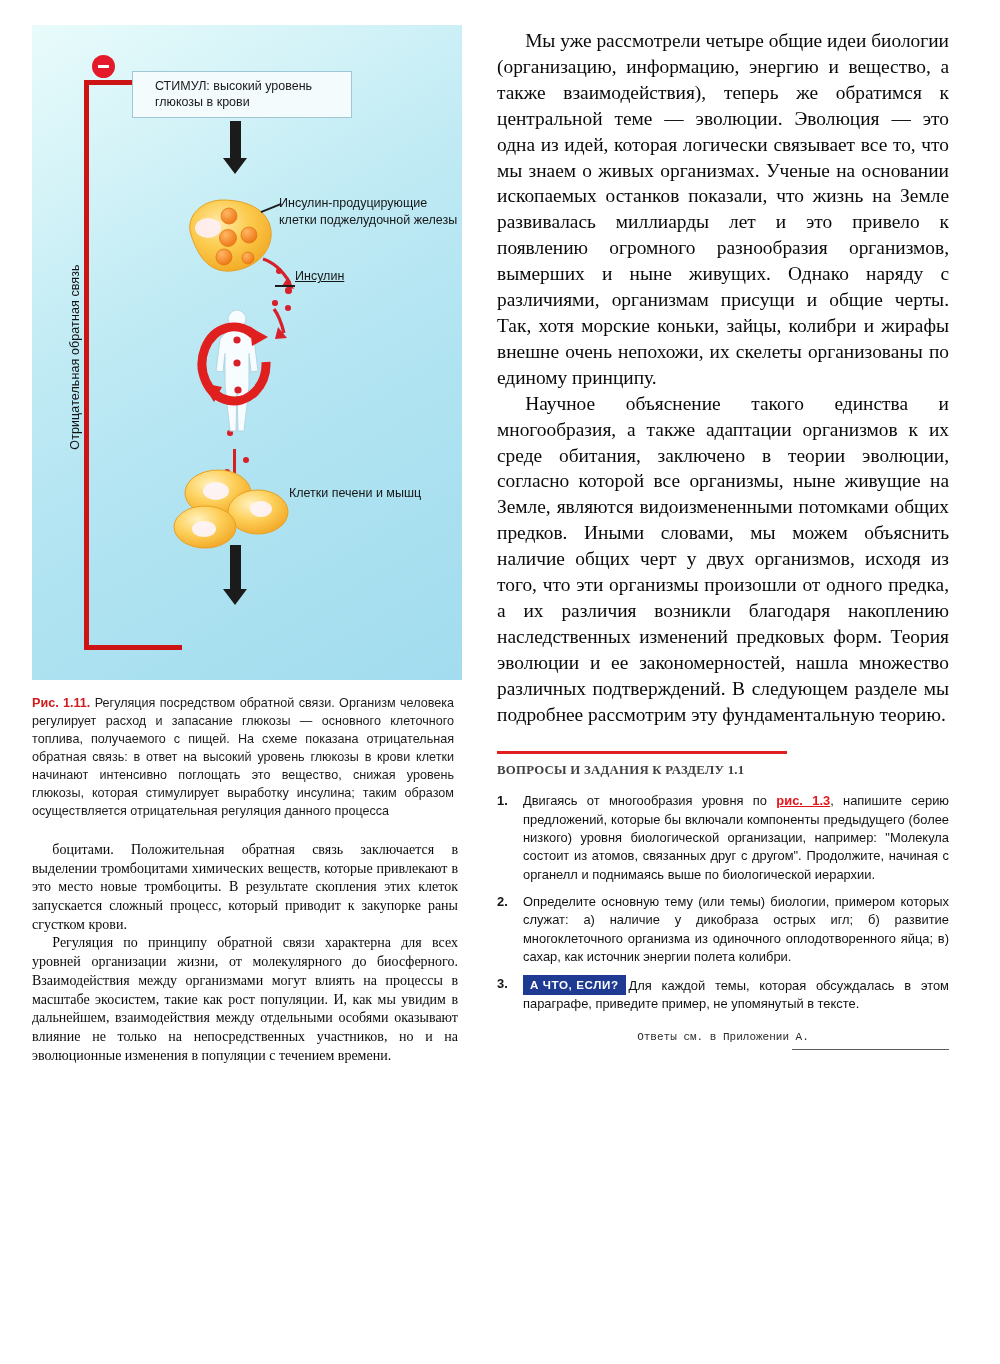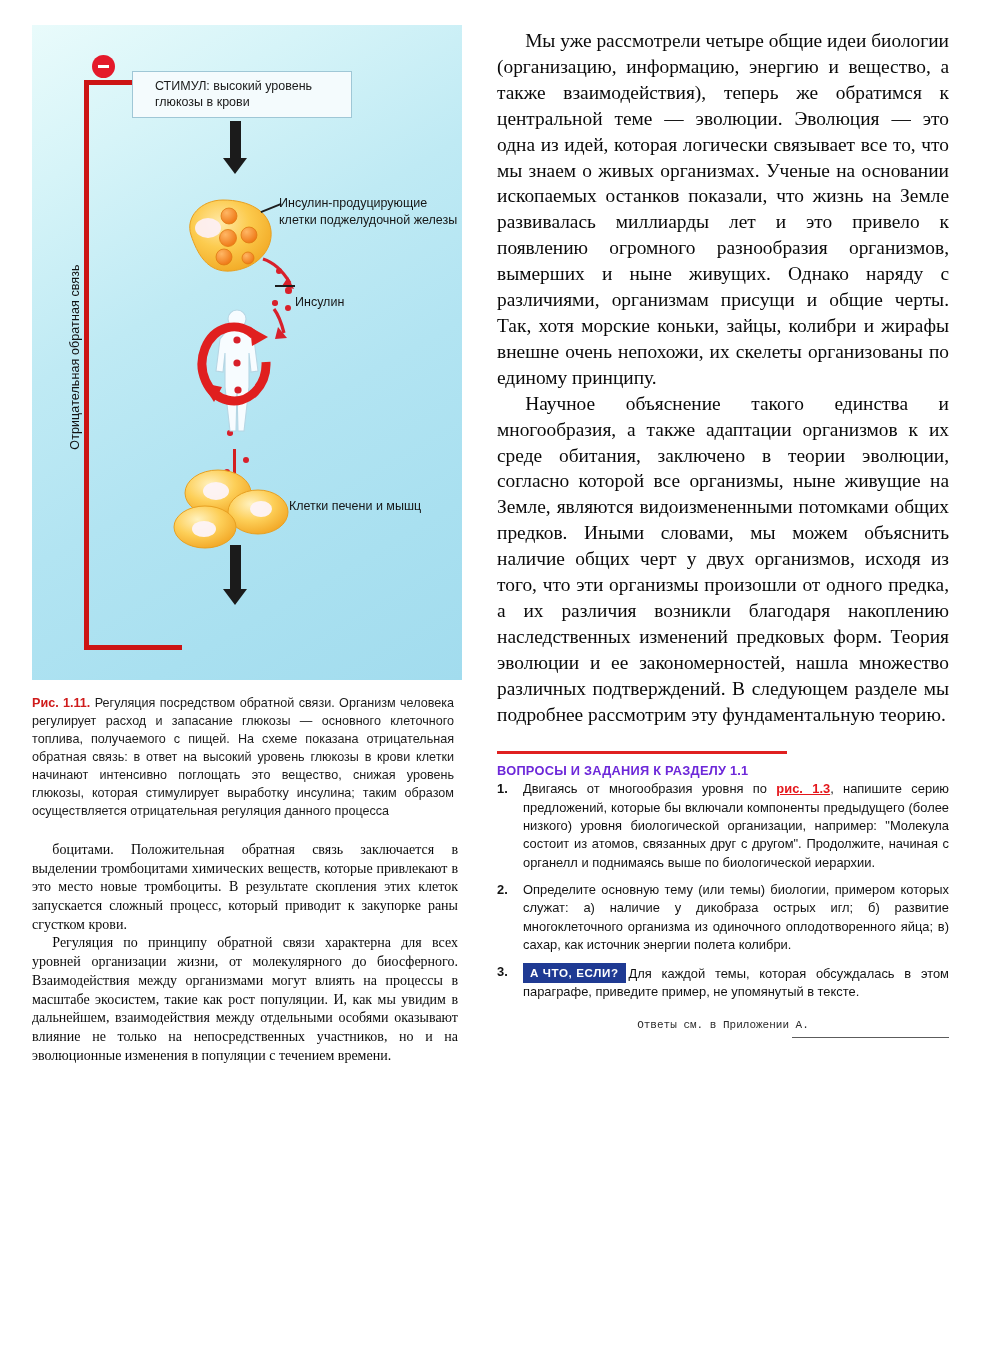--- a/index.html
+++ b/index.html
@@ -206,23 +206,23 @@
 
   
   .dlabel {
     position: absolute;
     font-family: "Liberation Sans", sans-serif;
     font-size: 12.5px;
     line-height: 1.32;
     color: #161616;
   }
   #lbl-pancreas { left: 247px; top: 170px; width: 185px; }
-  #lbl-insulin  { left: 263px; top: 269px; width: 120px; }
+  #lbl-insulin  { left: 263px; top: 243px; width: 120px; text-decoration: underline; }
   #lbl-circ     { left: 253px; top: 300px; width: 180px; }
-  #lbl-liver    { left: 257px; top: 473px; width: 150px; }
+  #lbl-liver    { left: 257px; top: 460px; width: 150px; }
 
   .leader {
     position: absolute;
     background: #1d1d1d;
   }
   #leader-pancreas { left: 228px; top: 182px; width: 22px; height: 1.6px; transform: rotate(-22deg); }
   #leader-insulin  { left: 243px; top: 260px; width: 20px; height: 1.6px; }
 
   
   .answer-box {
@@ -295,26 +295,26 @@
     margin-top: 24px;
     width: 452px;
   }
   .q-rule {
     height: 3px;
     background: #e02020;
     width: 290px;
     margin-bottom: 9px;
   }
   .q-title {
-    font-family: Liberation Sans, sans-serif;
+    font-family: Liberation Serif, serif;
     font-weight: bold;
     font-size: 12.8px;
     letter-spacing: 0.25px;
-    color: #6d28d9;
-    margin-bottom: 2px;
+    color: #404040;
+    margin-bottom: 14px;
   }
   .q-item {
     display: flex;
     margin-bottom: 9px;
     font-family: "Liberation Sans", sans-serif;
     font-size: 12.9px;
     line-height: 1.42;
     color: #121212;
   }
   .q-num {

